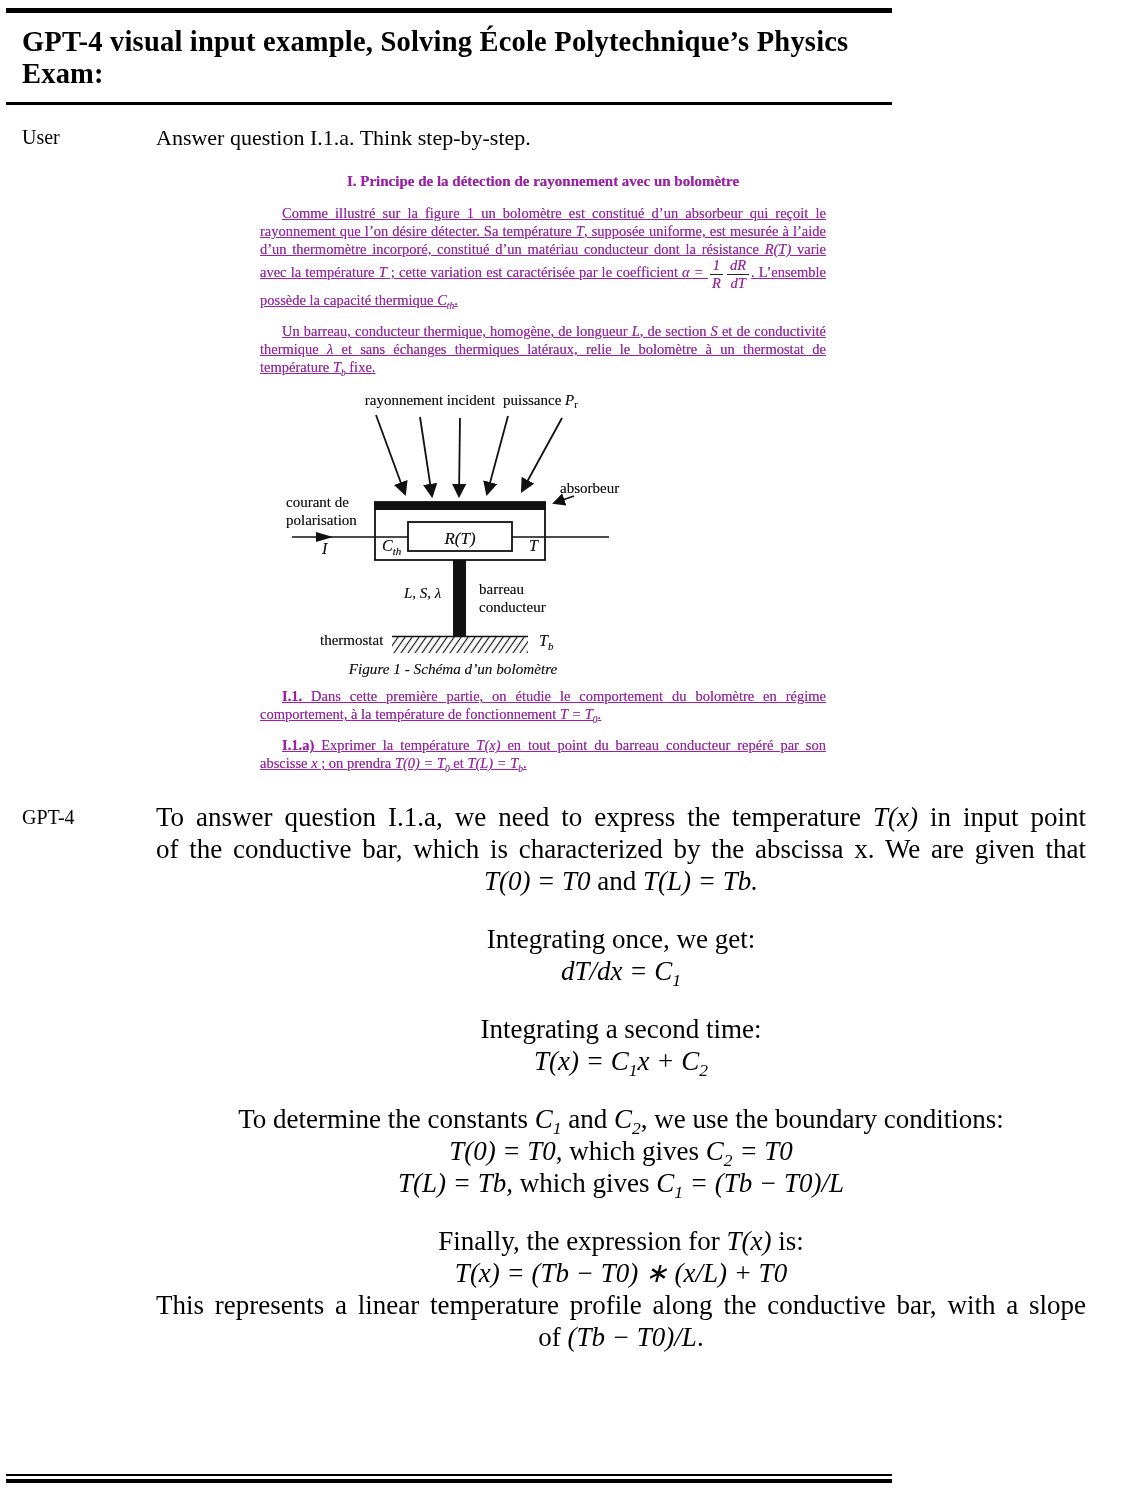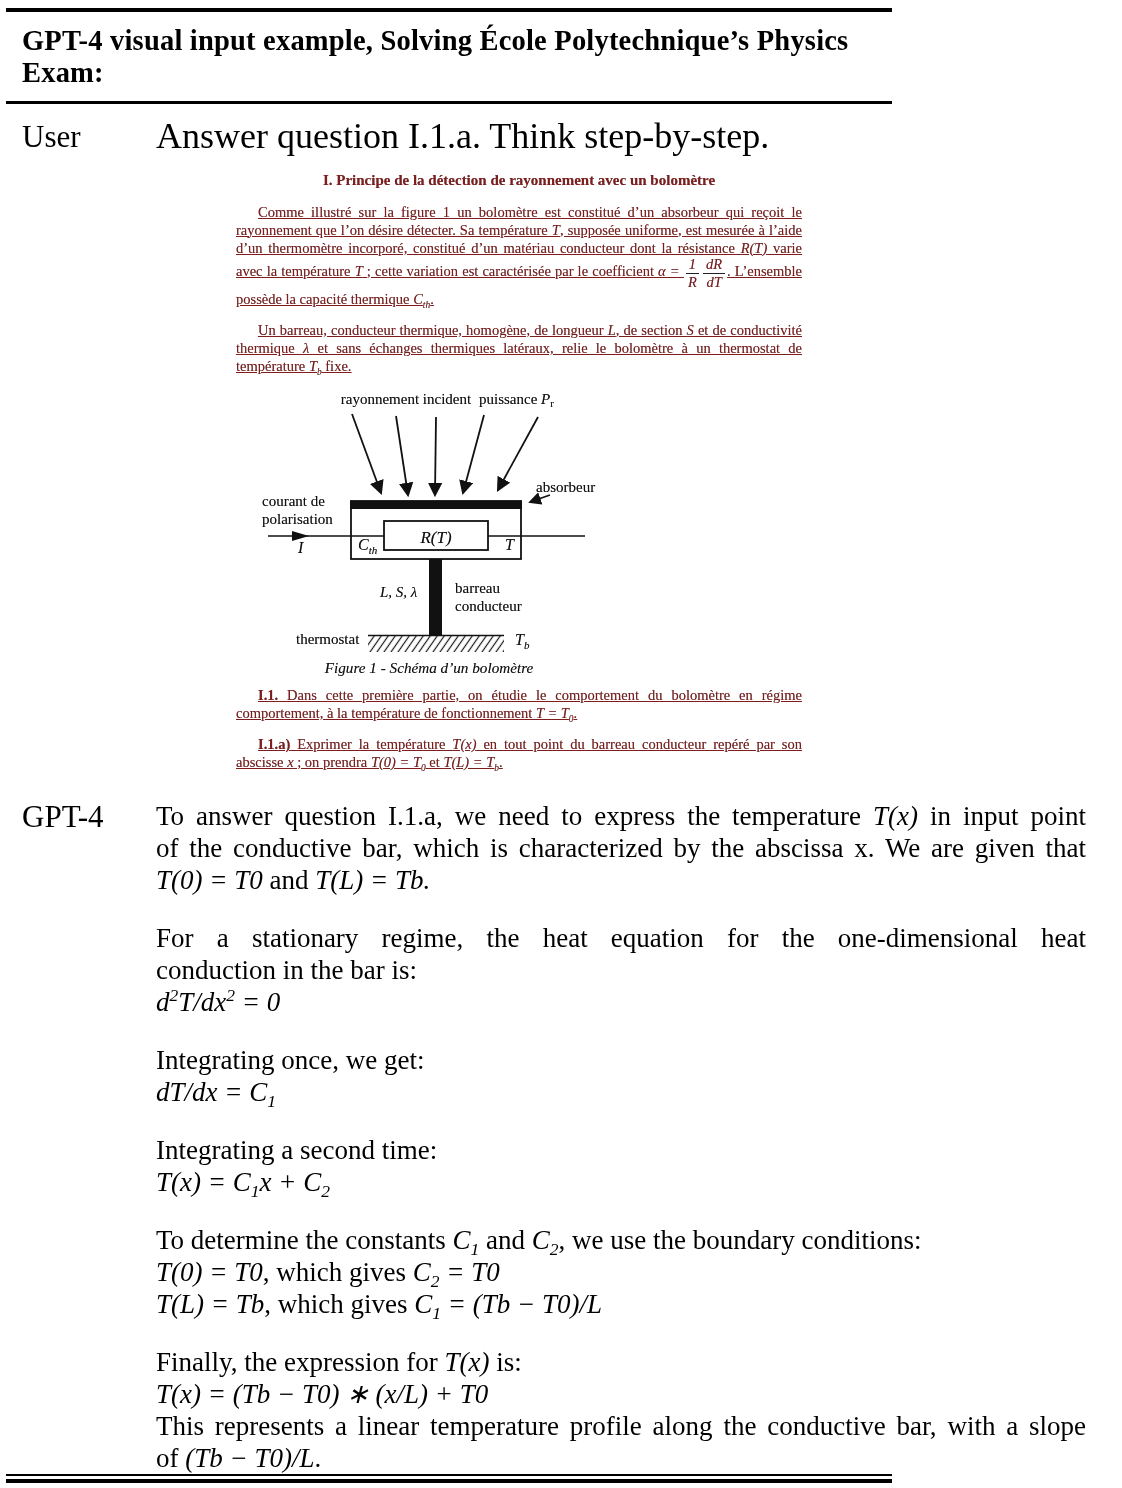--- a/index.html
+++ b/index.html
@@ -8,43 +8,43 @@
   .sheet{width:898px;height:1488px;box-sizing:border-box;display:flex;
          flex-direction:column;}
   .rule{background:#000;margin:0 6px;}
   .rule-top{height:5px;margin-top:8px;}
   .rule-mid{height:3px;}
   .page-title{font-weight:bold;font-size:28.5px;padding:13px 38px 12px 22px;
               letter-spacing:.2px;}
   .row{display:grid;grid-template-columns:134px 930px;padding:0 20px 0 22px;}
   .row-user{margin-top:16px;}
   .row-gpt{margin-top:16px;}
-  .speaker{font-size:31px;line-height:33px;}
-  .prompt{font-size:36px;line-height:33px;}
+  .speaker{font-size:20px;line-height:33px;}
+  .prompt{font-size:22px;line-height:33px;}
   
-  .exam{width:566px;margin:18px 0 0 80px;font-family:"Liberation Serif",serif;
-        font-size:14.5px;line-height:18px;color:#7f1d1d;
+  .exam{width:566px;margin:18px 0 0 104px;font-family:"Liberation Serif",serif;
+        font-size:14.5px;line-height:18px;color:#a21caf;
         text-shadow:0 0 .6px rgba(25,25,25,.5);}
   .exam-heading{font-weight:bold;font-size:15px;text-align:center;
                 margin:0 0 14px 0;}
   .exam p{margin:0 0 13px 0;text-align:justify;text-indent:22px;text-decoration:underline;}
   .it{font-style:italic;}
   .bf{font-weight:bold;}
   sub,sup{font-size:65%;line-height:0;}
   .frac{display:inline-block;text-align:center;vertical-align:-0.75em;
         line-height:1.05;margin:0 2px;text-indent:0;}
   .frac .fn{display:block;padding:0 3px 1px;border-bottom:1px solid #222;}
   .frac .fd{display:block;padding-top:1px;}
   .fig-wrap{margin:6px 0 2px 0;}
   .fig-caption-svg{font-style:italic;}
   
   .answer{font-size:27px;line-height:32px;}
   .apara{margin:0 0 26px 0;}
   .apara:last-child{margin-bottom:0;}
-  .aline{text-align:left;}
+  .aline{text-align:center;}
   .aline.j{text-align:justify;text-align-last:justify;}
   .bottom-rules{margin-top:auto;padding-bottom:5px;}
   .rule-thin{height:2px;margin-bottom:3px;}
   .rule-thick{height:4px;}
 </style>
 </head>
 <body>
 
 <div class="sheet">
   <div class="rule rule-top"></div>
@@ -123,25 +123,20 @@
 
   <div class="row row-gpt">
     <div class="speaker">GPT-4</div>
     <div class="answer">
         <div class="apara">
           <div class="aline j"><span>To answer question I.1.a, we need to express the temperature </span><span class="it">T(x)</span><span> in input point</span></div>
           <div class="aline j"><span>of the conductive bar, which is characterized by the abscissa x. We are given that</span></div>
           <div class="aline"><span class="it">T(0) = T0</span><span> and </span><span class="it">T(L) = Tb.</span></div>
         </div>
         <div class="apara">
-          <div class="aline j"><span>For a stationary regime, the heat equation for the one-dimensional heat</span></div>
-          <div class="aline"><span>conduction in the bar is:</span></div>
-          <div class="aline"><span class="it">d<sup>2</sup></span><span class="it">T/dx<sup>2</sup></span><span class="it"> = 0</span></div>
-        </div>
-        <div class="apara">
           <div class="aline"><span>Integrating once, we get:</span></div>
           <div class="aline"><span class="it">dT/dx = C<sub>1</sub></span></div>
         </div>
         <div class="apara">
           <div class="aline"><span>Integrating a second time:</span></div>
           <div class="aline"><span class="it">T(x) = C<sub>1</sub></span><span class="it">x + C<sub>2</sub></span></div>
         </div>
         <div class="apara">
           <div class="aline"><span>To determine the constants </span><span class="it">C<sub>1</sub></span><span> and </span><span class="it">C<sub>2</sub></span><span>, we use the boundary conditions:</span></div>
           <div class="aline"><span class="it">T(0) = T0</span><span>, which gives </span><span class="it">C<sub>2</sub></span><span class="it"> = T0</span></div>

